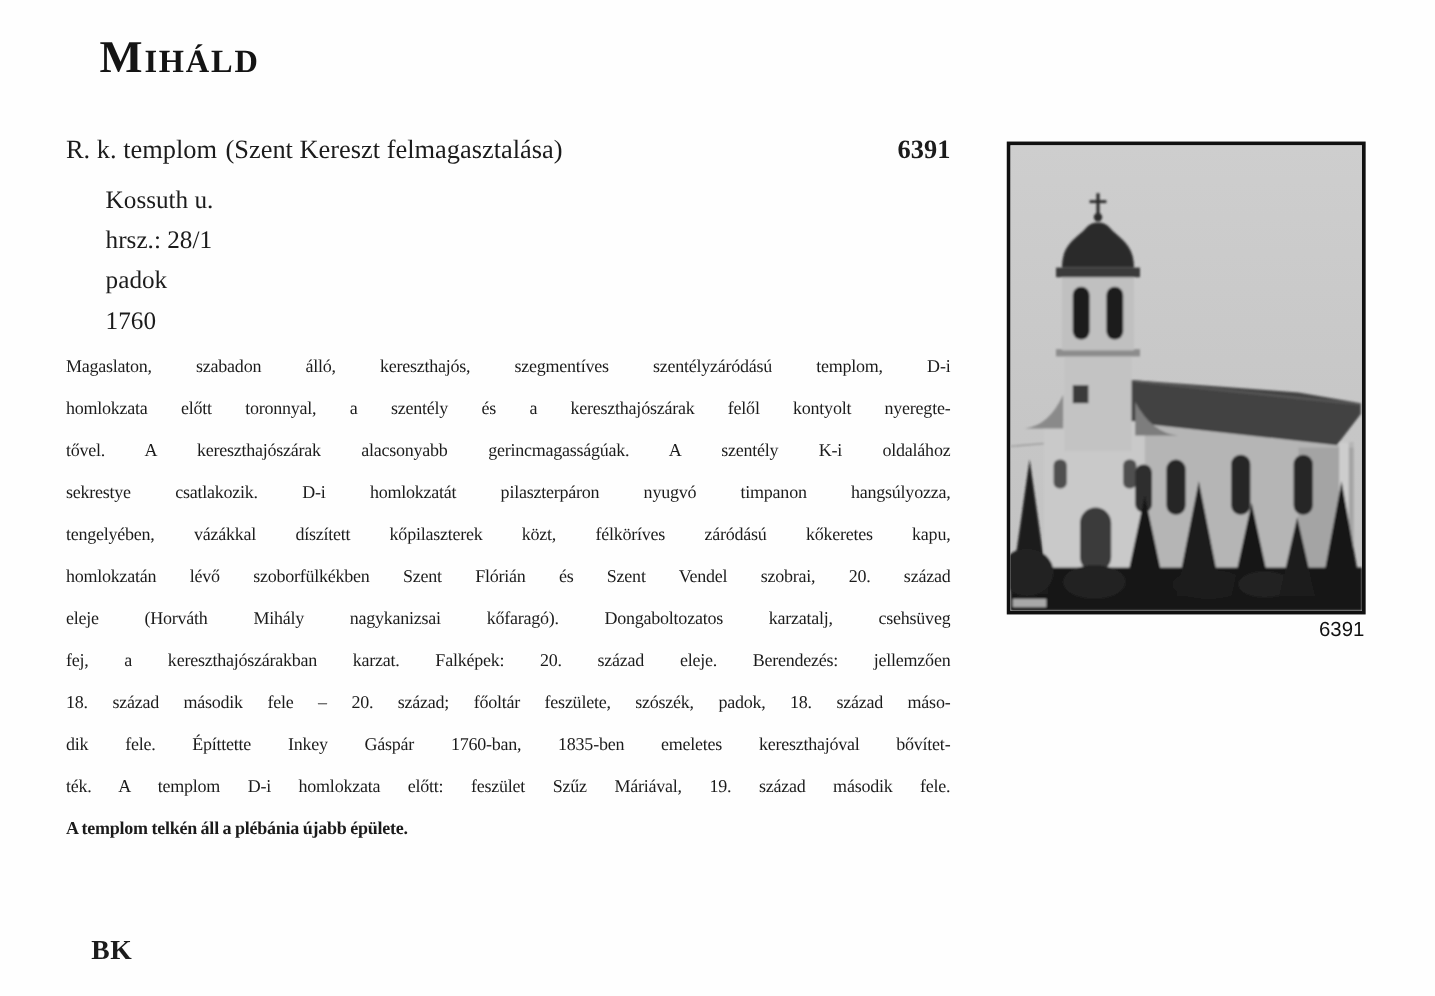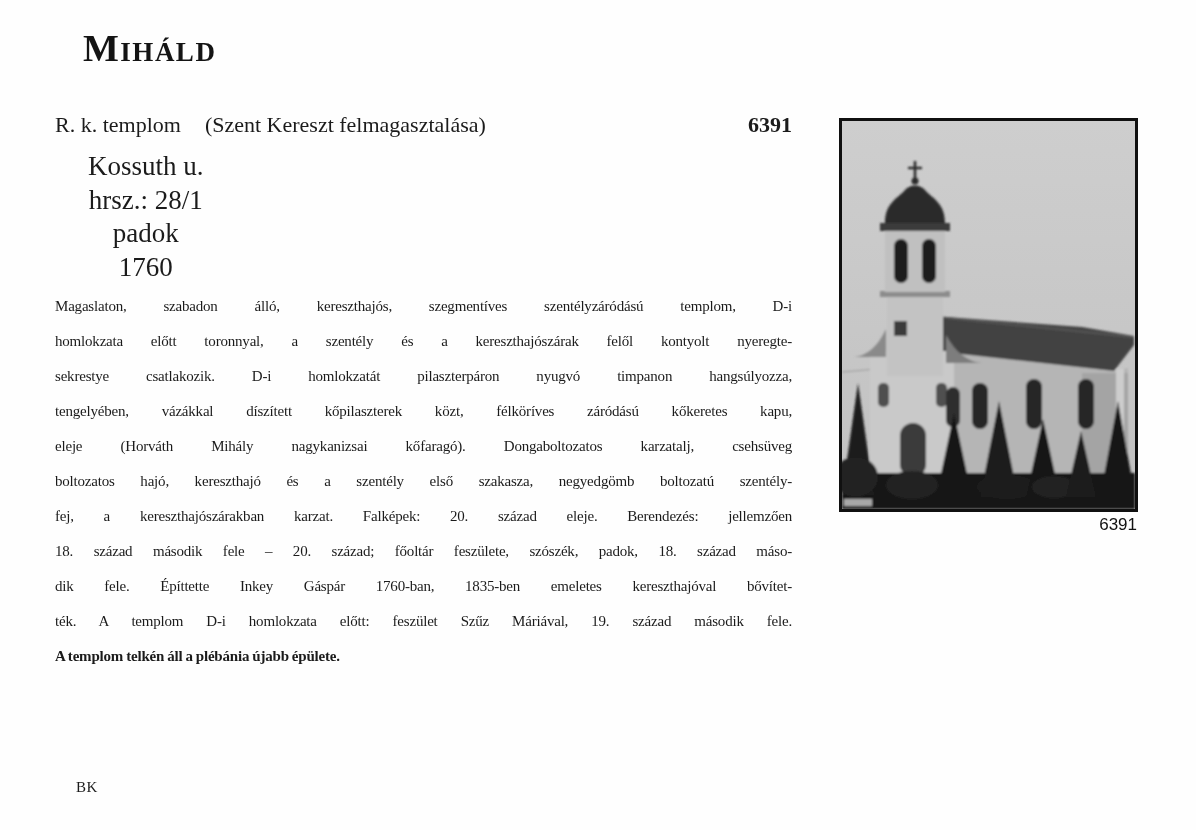--- a/index.html
+++ b/index.html
@@ -28,30 +28,29 @@
     position: absolute;
     left: 55px;
     top: 112px;
     width: 737px;
     display: flex;
     justify-content: space-between;
     align-items: baseline;
     font-size: 22px;
   }
   .entry-name { font-weight: 400; }
-  .entry-dedication { font-weight: 400; margin-left: 24px; }
+  .entry-dedication { font-weight: 400; margin-left: 7px; }
   .entry-number { font-weight: 700; font-size: 22px; }
   .details {
     position: absolute;
     left: 88px;
     top: 150px;
     list-style: none;
-    font-size: 27px;
+    font-size: 21px;
     line-height: 33.5px;
-    text-align: center;
   }
   .body-text {
     position: absolute;
     left: 55px;
     top: 289px;
     width: 737px;
     font-size: 15px;
     line-height: 35px;
     letter-spacing: -0.2px;
     word-spacing: -0.5px;
@@ -61,22 +60,23 @@
     text-align-last: justify;
     white-space: normal;
     height: 35px;
     overflow: hidden;
   }
   .lastline { text-align: left; height: 35px; font-weight: bold; }
   .signature {
     position: absolute;
     left: 76px;
     top: 779px;
-    font-size: 15px;
+    font-size: 23px;
     letter-spacing: 0.5px;
+    font-weight: bold;
   }
   .photo-frame {
     position: absolute;
     left: 839px;
     top: 118px;
     width: 299px;
     height: 394px;
     border: 3px solid #101010;
     background: #c8c8c8;
   }
@@ -110,24 +110,25 @@
   <ul class="details">
     <li>Kossuth u.</li>
     <li>hrsz.: 28/1</li>
     <li>padok</li>
     <li>1760</li>
   </ul>
 
   <div class="body-text">
     <div class="jline">Magaslaton, szabadon álló, kereszthajós, szegmentíves szentélyzáródású templom, D-i</div>
     <div class="jline">homlokzata előtt toronnyal, a szentély és a kereszthajószárak felől kontyolt nyeregte-</div>
+    <div class="jline">tővel. A kereszthajószárak alacsonyabb gerincmagasságúak. A szentély K-i oldalához</div>
     <div class="jline">sekrestye csatlakozik. D-i homlokzatát pilaszterpáron nyugvó timpanon hangsúlyozza,</div>
     <div class="jline">tengelyében, vázákkal díszített kőpilaszterek közt, félköríves záródású kőkeretes kapu,</div>
+    <div class="jline">homlokzatán lévő szoborfülkékben Szent Flórián és Szent Vendel szobrai, 20. század</div>
     <div class="jline">eleje (Horváth Mihály nagykanizsai kőfaragó). Dongaboltozatos karzatalj, csehsüveg</div>
-    <div class="jline">boltozatos hajó, kereszthajó és a szentély első szakasza, negyedgömb boltozatú szentély-</div>
     <div class="jline">fej, a kereszthajószárakban karzat. Falképek: 20. század eleje. Berendezés: jellemzően</div>
     <div class="jline">18. század második fele – 20. század; főoltár feszülete, szószék, padok, 18. század máso-</div>
     <div class="jline">dik fele. Építtette Inkey Gáspár 1760-ban, 1835-ben emeletes kereszthajóval bővítet-</div>
     <div class="jline">ték. A templom D-i homlokzata előtt: feszület Szűz Máriával, 19. század második fele.</div>
     <div class="lastline">A templom telkén áll a plébánia újabb épülete.</div>
   </div>
 
   <div class="signature">BK</div>
 
   <figure class="photo-frame">

